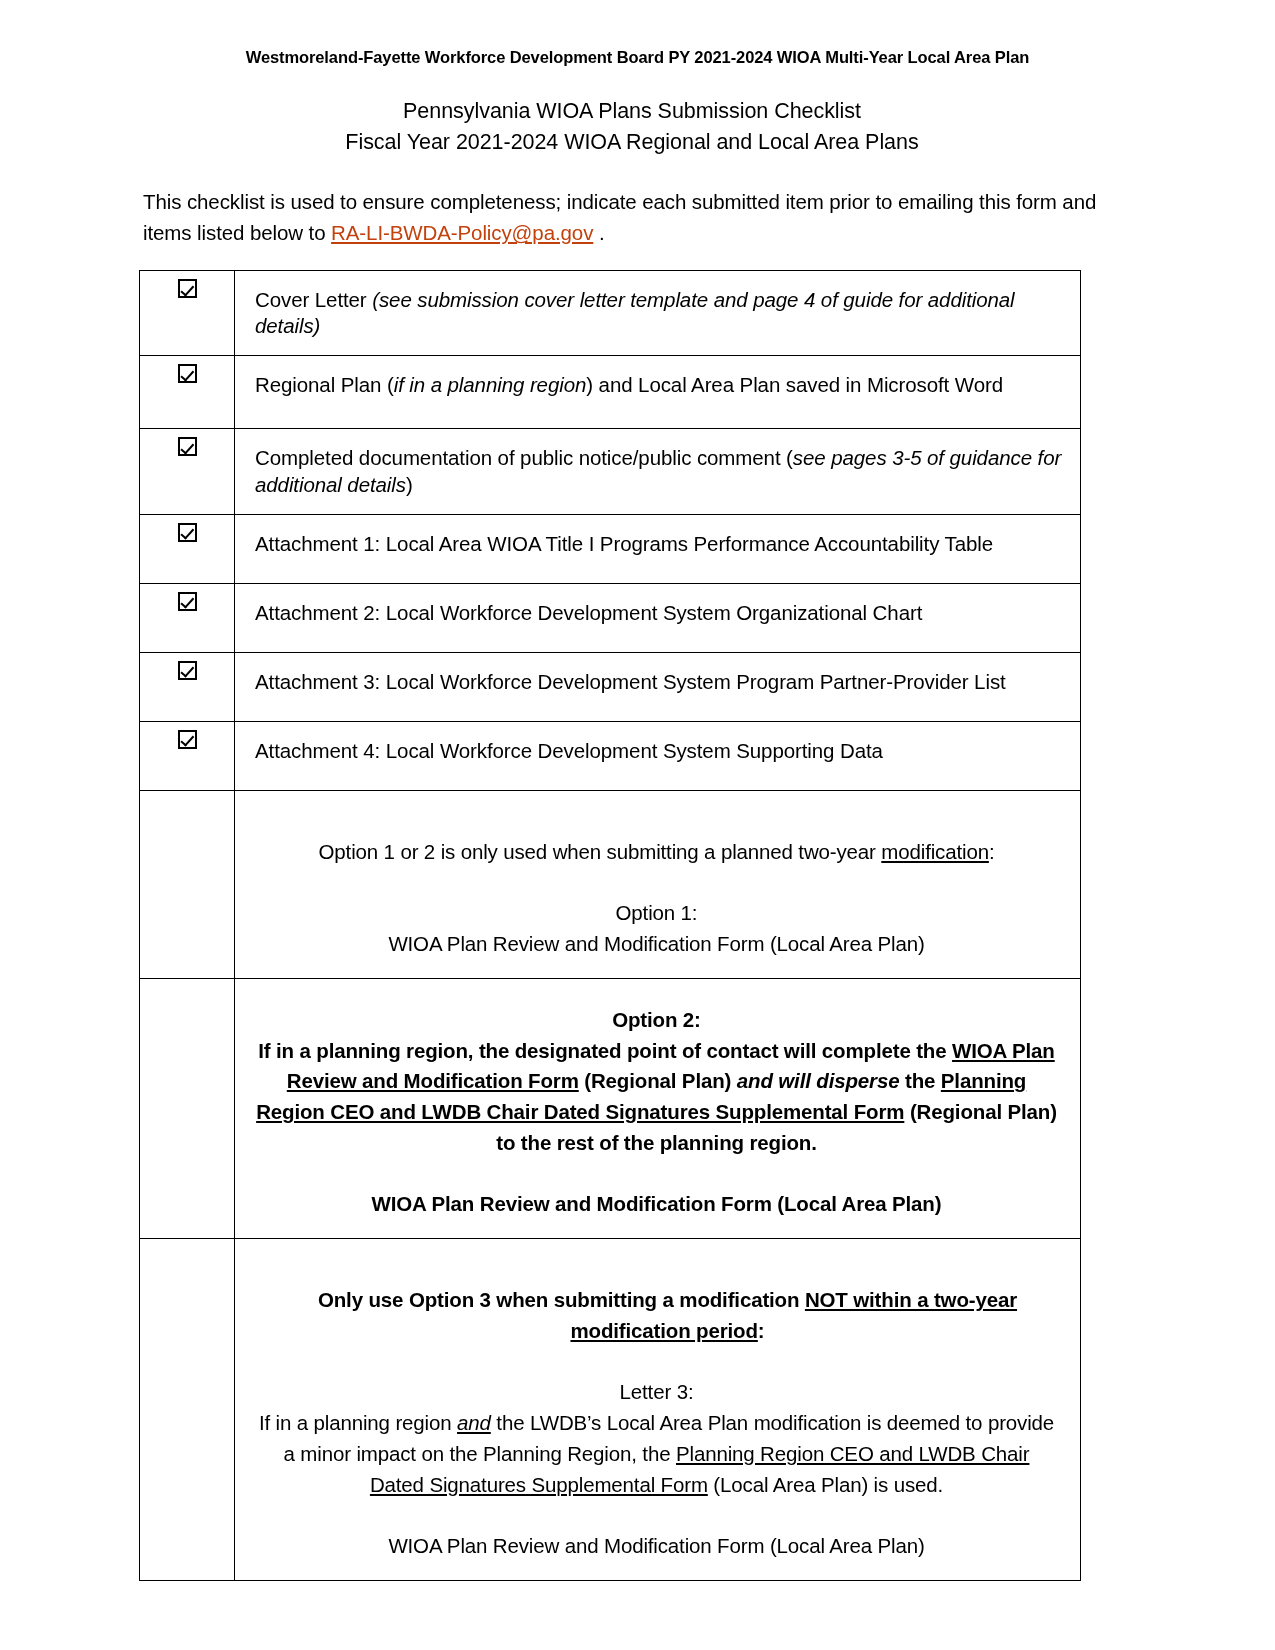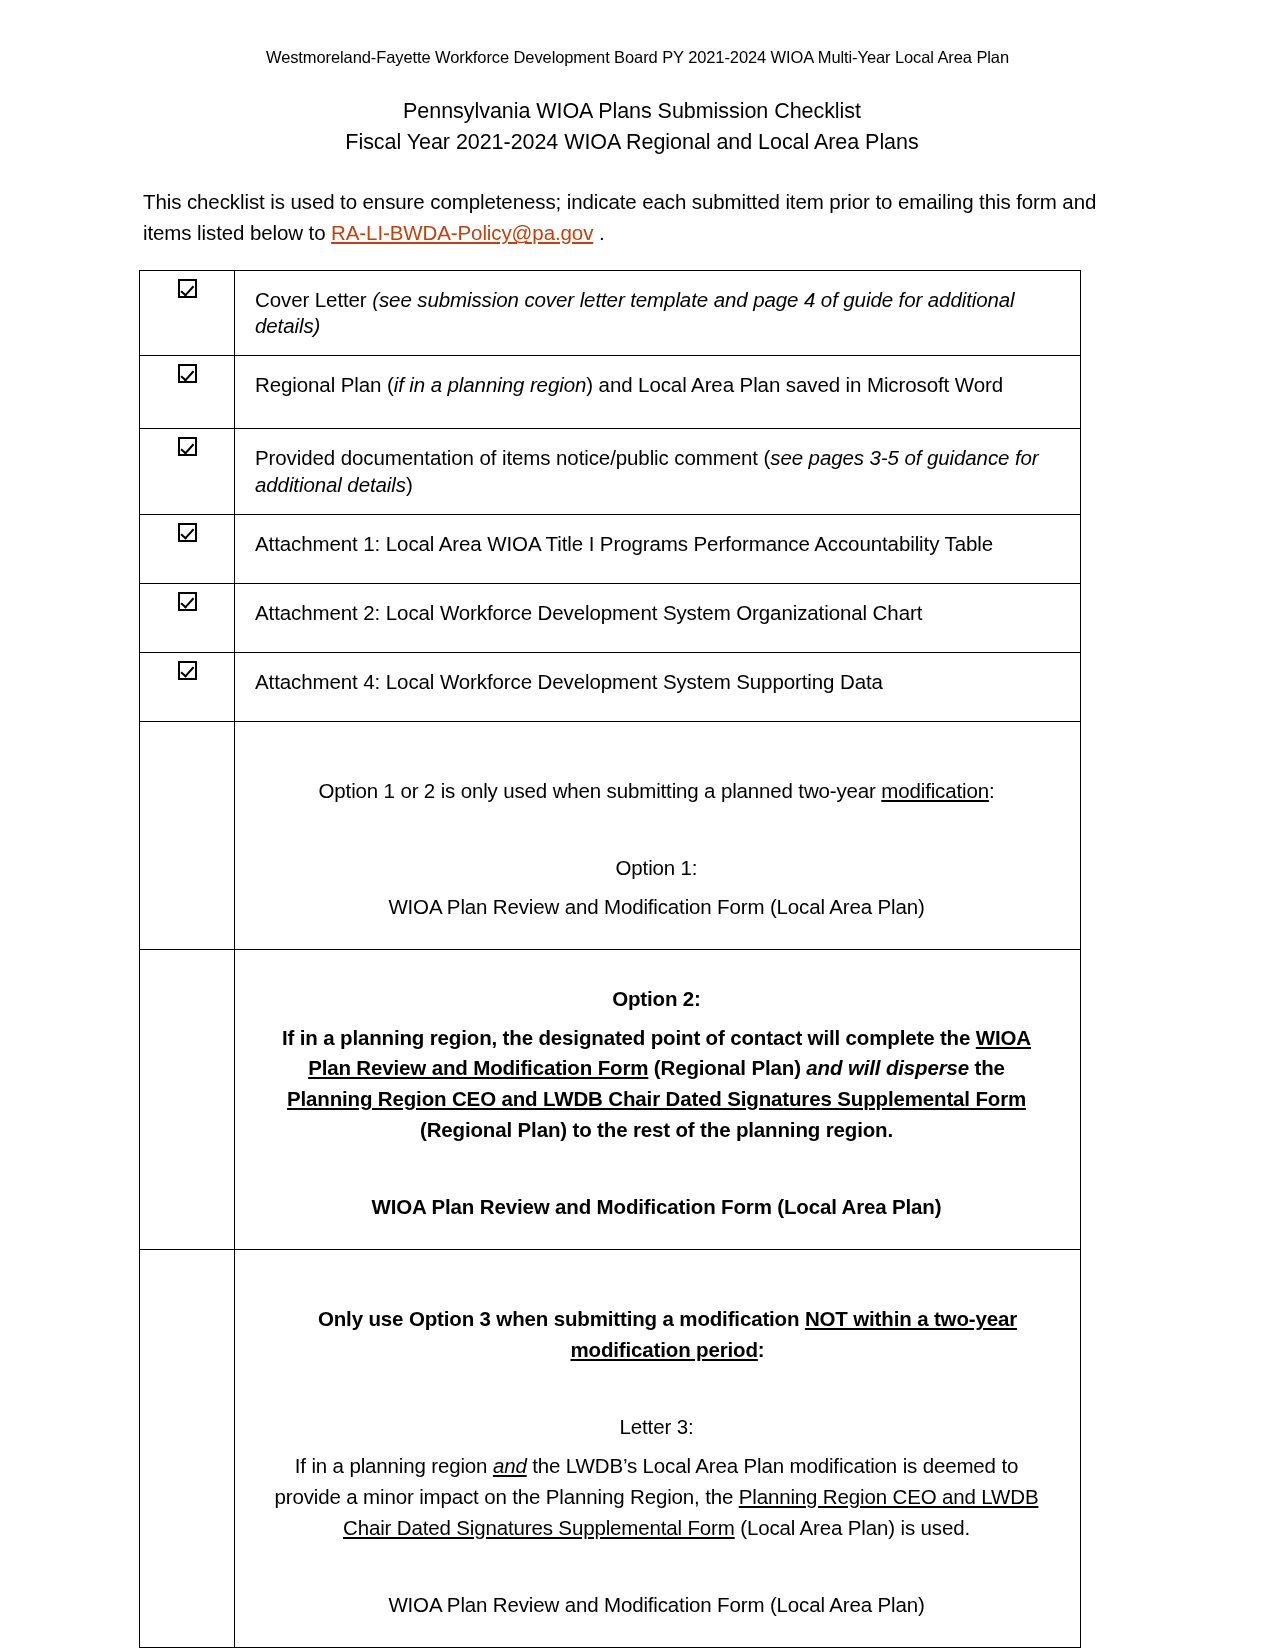--- a/index.html
+++ b/index.html
@@ -24,21 +24,21 @@
   }
 
   
   .doc-header {
     position: absolute;
     top: 48px;
     left: 0;
     width: 1275px;
     text-align: center;
     font-size: 16.5px;
-    font-weight: normal;
+    font-weight: bold;
     letter-spacing: -0.1px;
   }
 
   
   .title-block {
     position: absolute;
     top: 96px;
     left: 0;
     width: 1264px;
     text-align: center;
@@ -126,21 +126,21 @@
     margin: 0 0 0 0;
     padding-top: 28px;
   }
   .opt-intro-left {
     text-align: left;
     padding-left: 22px;
     padding-top: 28px;
     font-weight: bold;
   }
   .blank-line { height: 1.5em; }
-  .opt-para { margin: 8px; text-align: center; }
+  .opt-para { margin: 0; text-align: center; }
 
   
   .r-tall   { height: 56px; }
   .r-med    { height: 52px; }
 </style>
 </head>
 <body>
 
 <div class="page">
 
@@ -176,21 +176,21 @@
         <td>
           <div class="item-text"><span>Regional Plan (</span><span class="i">if in a planning region</span><span>) and Local Area Plan saved in Microsoft Word</span></div>
         </td>
       </tr>
 
       <tr>
         <td class="cb-cell">
           <span class="checkbox"></span>
         </td>
         <td>
-          <div class="item-text"><span>Provided documentation of items notice/public comment (</span><span class="i">see pages 3-5 of guidance for additional details</span><span>)</span></div>
+          <div class="item-text"><span>Completed documentation of public notice/public comment (</span><span class="i">see pages 3-5 of guidance for additional details</span><span>)</span></div>
         </td>
       </tr>
 
 
       <tr>
         <td class="cb-cell r-med">
           <span class="checkbox"></span>
         </td>
         <td>
           <div class="item-text">Attachment 1: Local Area WIOA Title I Programs Performance Accountability Table</div>
@@ -199,20 +199,28 @@
 
       <tr>
         <td class="cb-cell r-med">
           <span class="checkbox"></span>
         </td>
         <td>
           <div class="item-text">Attachment 2: Local Workforce Development System Organizational Chart</div>
         </td>
       </tr>
 
+      <tr>
+        <td class="cb-cell r-med">
+          <span class="checkbox"></span>
+        </td>
+        <td>
+          <div class="item-text">Attachment 3: Local Workforce Development System Program Partner-Provider List</div>
+        </td>
+      </tr>
 
       <tr>
         <td class="cb-cell r-med">
           <span class="checkbox"></span>
         </td>
         <td>
           <div class="item-text">Attachment 4: Local Workforce Development System Supporting Data</div>
         </td>
       </tr>
 

